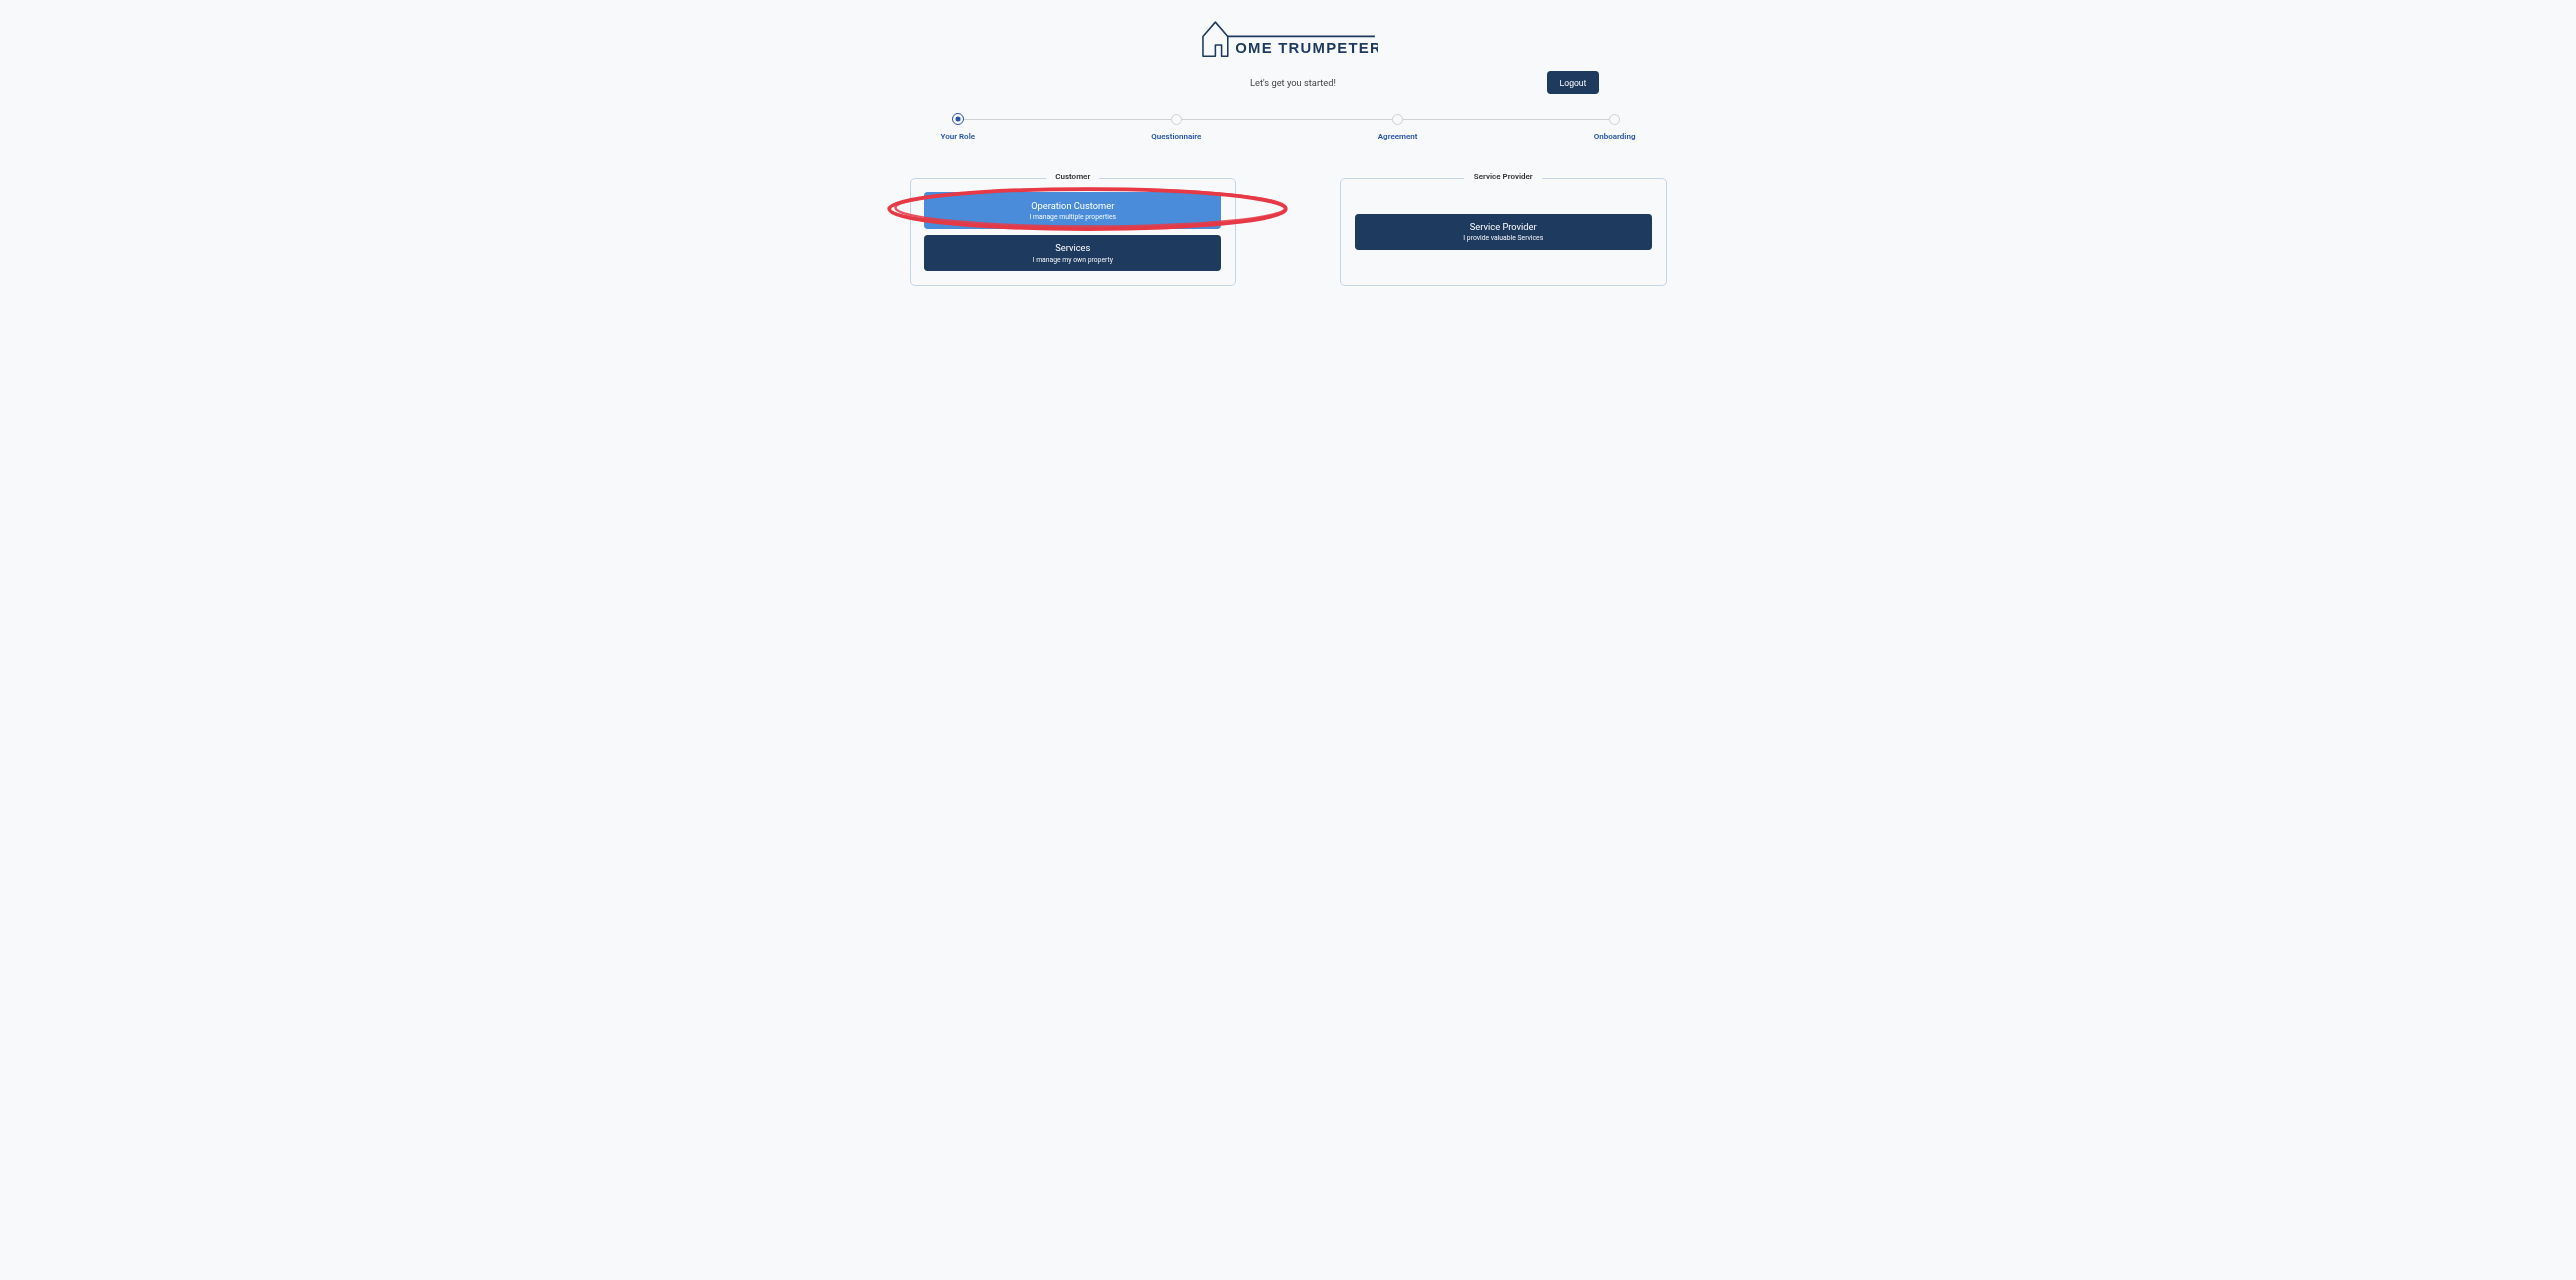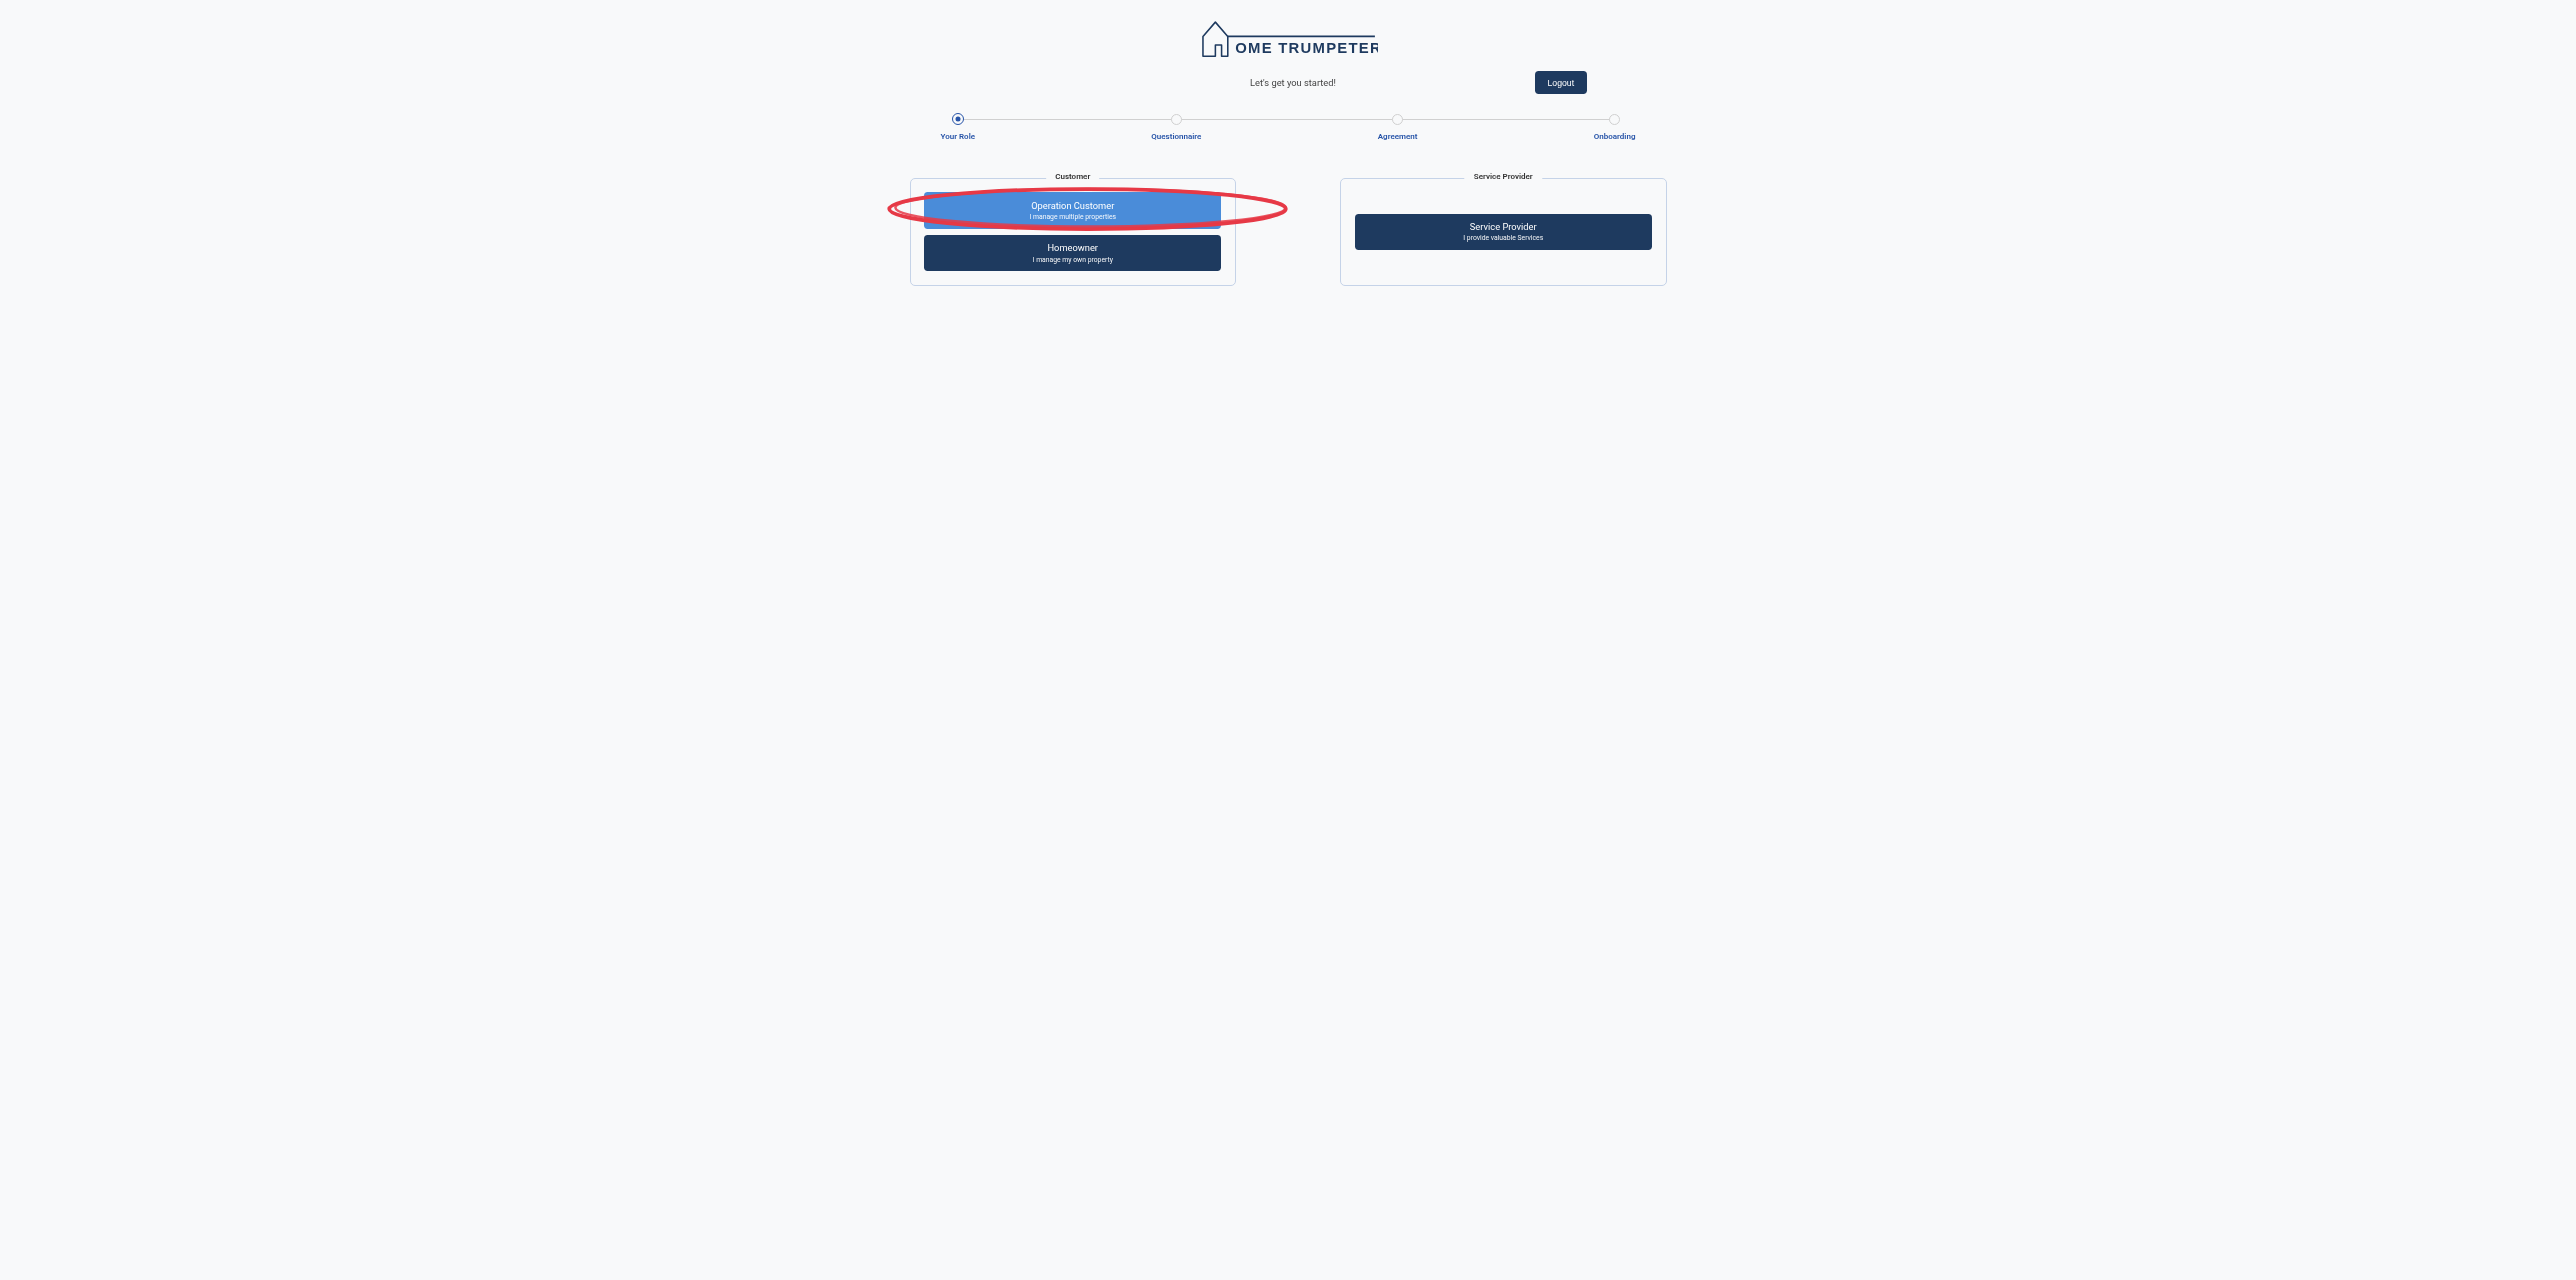--- a/index.html
+++ b/index.html
@@ -40,21 +40,21 @@
 
     .subtitle {
       font-size: 9.3px;
       color: #444;
       text-align: center;
       padding-left: 10px;
     }
 
     .logout-btn {
       position: absolute;
-      right: 111px;
+      right: 99px;
       background-color: #1e3a5f;
       color: white;
       border: none;
       padding: 6.2px 12.4px;
       border-radius: 3.7px;
       font-size: 8.7px;
       cursor: pointer;
       font-weight: 500;
     }
 
@@ -256,21 +256,21 @@
         <ellipse cx="330" cy="40" rx="320" ry="32" stroke="#e63946" stroke-width="6" fill="none"></ellipse>
         <ellipse cx="335" cy="38" rx="315" ry="30" stroke="#e63946" stroke-width="4" fill="none" opacity="0.85"></ellipse>
       </svg>
 
       <div class="role-option selected">
         <div class="role-option-title">Operation Customer</div>
         <div class="role-option-desc">I manage multiple properties</div>
       </div>
 
       <div class="role-option unselected">
-        <div class="role-option-title">Homeowner</div>
+        <div class="role-option-title">Services</div>
         <div class="role-option-desc">I manage my own property</div>
       </div>
     </div>
 
     <div class="role-section provider-section">
       <span class="role-section-title">Service Provider</span>
 
       <div class="role-option unselected">
         <div class="role-option-title">Service Provider</div>
         <div class="role-option-desc">I provide valuable Services</div>

